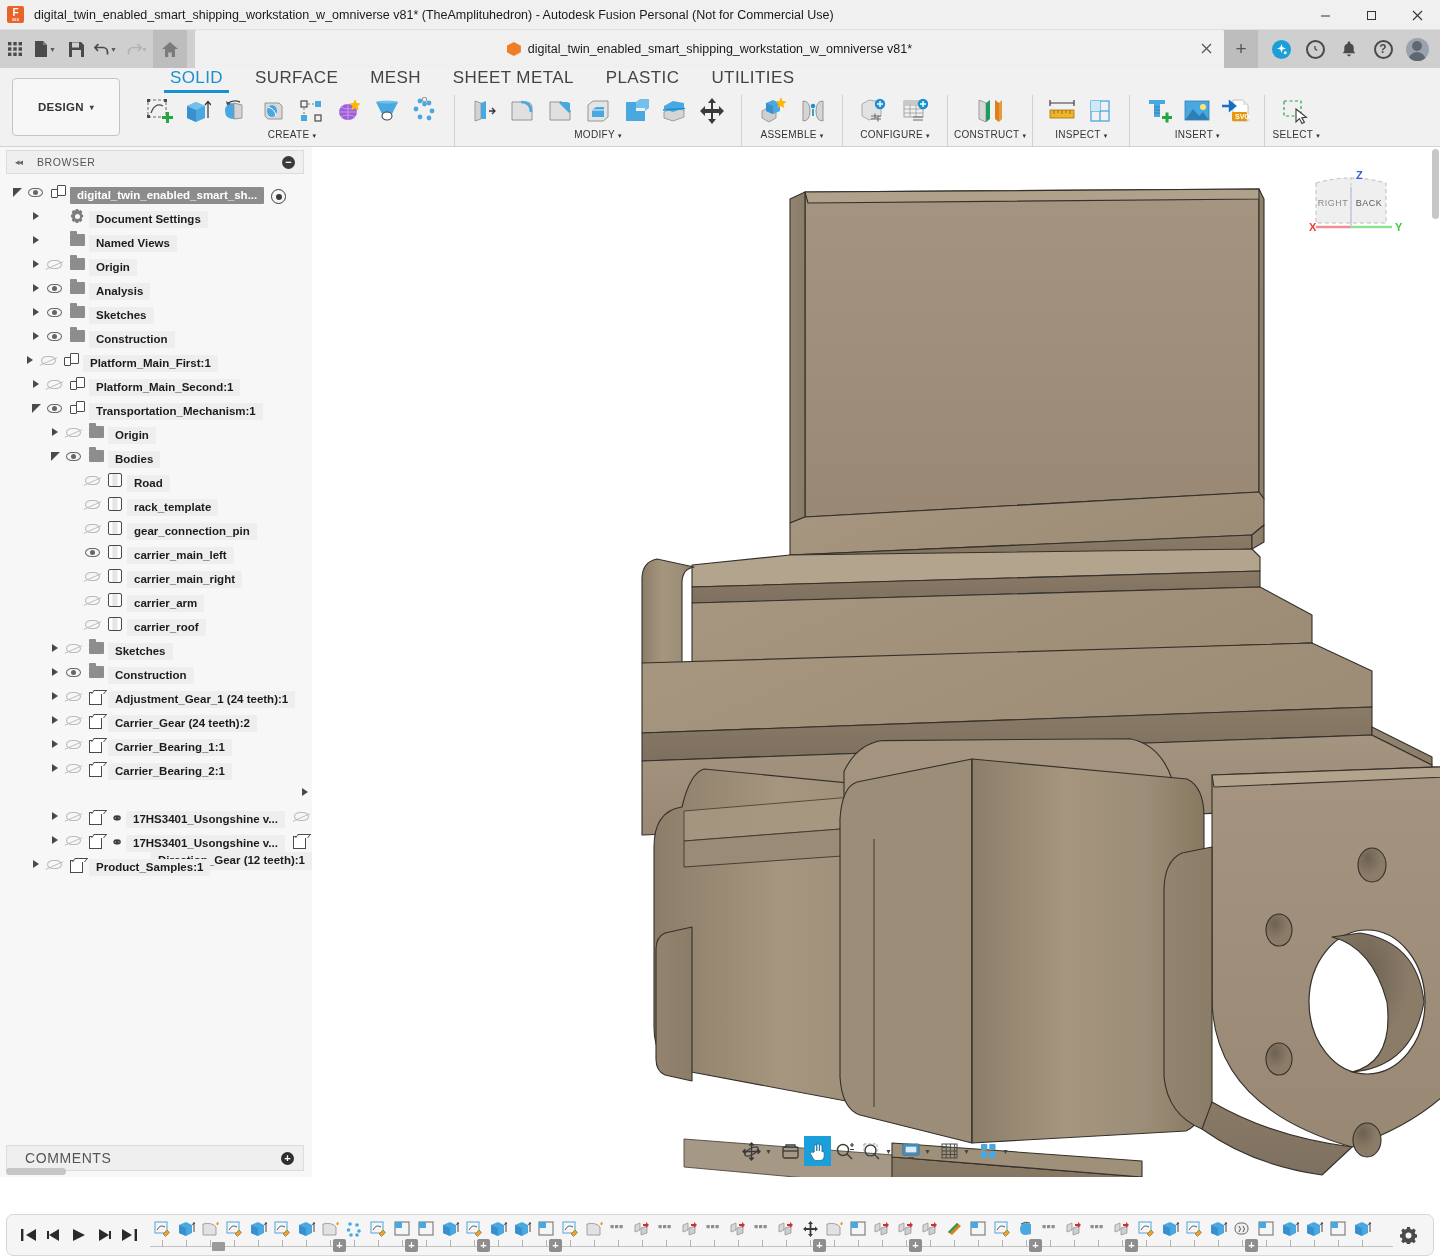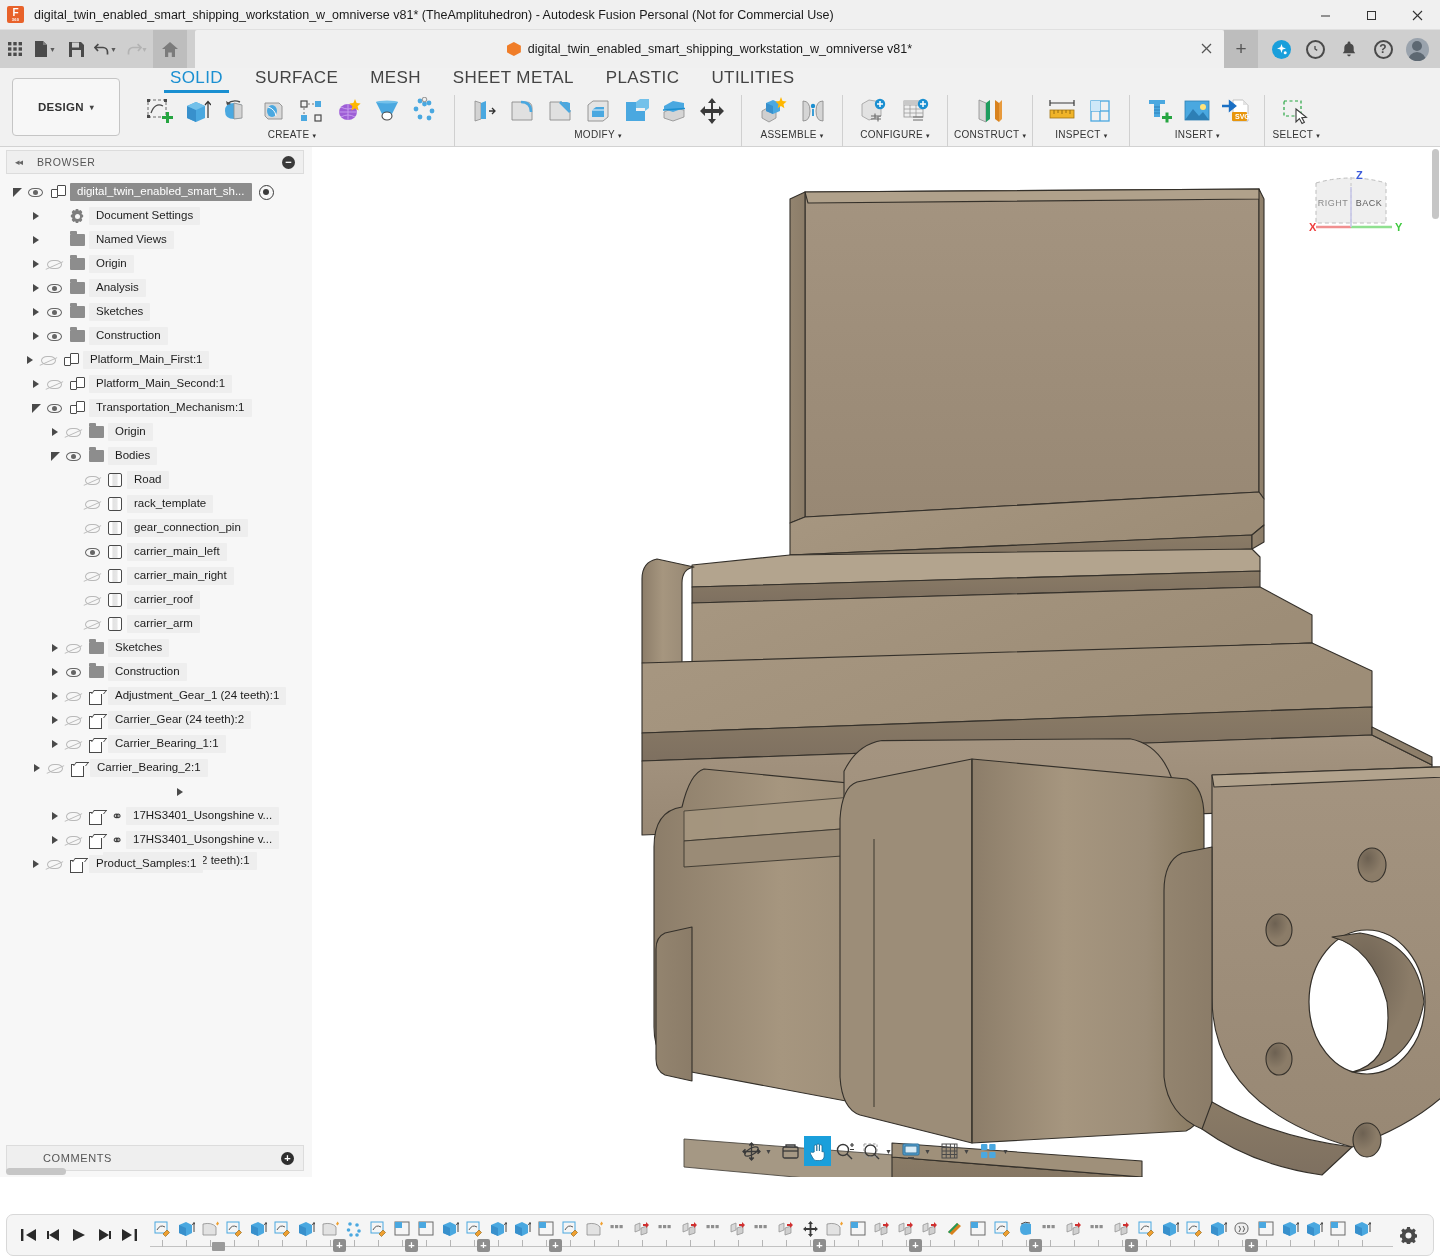--- a/index.html
+++ b/index.html
@@ -156,22 +156,22 @@
   .collapse-arrows {
     position: absolute; left: 8px; font-size: 9px; color: #666; letter-spacing: -1px;
   }
   .panel-head-btn {
     position: absolute; right: 8px; width: 13px; height: 13px; border-radius: 50%;
     background: #3a3a3a; color: #fff; font-size: 11px; line-height: 11px;
     display: flex; align-items: center; justify-content: center; font-weight: bold;
   }
   .tree { padding-top: 6px; overflow: hidden; flex: 1; }
   .trow {
-    height: 24px; display: flex; align-items: center;
-    font-size: 11.5px; color: #1c1c1c; position: relative;
+    height: 24px; display: flex; align-items: flex-end;
+    font-size: 11.5px; color: #1c1c1c; position: relative; font-weight: bold;
   }
   .t-arrow {
     width: 14px; height: 24px; display: flex; align-items: center; justify-content: center;
     flex: none; color: #555; font-size: 9px;
   }
   .t-arrow.closed::before {
     content: ''; border-left: 6px solid #4a4a4a;
     border-top: 4.5px solid transparent; border-bottom: 4.5px solid transparent;
   }
   .t-arrow.open::before {
@@ -253,21 +253,21 @@
     flex: none;
   }
   .dot-badge::after {
     content: ''; width: 6px; height: 6px; border-radius: 50%; background: #3a3a3a;
   }
   .comments-bar {
     height: 26px; margin: 0 8px 6px 6px;
     background: #efefef; border: 1px solid #dcdcdc;
     display: flex; align-items: center; position: relative;
   }
-  .comments-label { font-size: 11px; color: #555; letter-spacing: .6px; margin-left: 36px; }
+  .comments-label { font-size: 14px; color: #555; letter-spacing: .6px; margin-left: 18px; }
   .comments-add {
     position: absolute; right: 9px; width: 13px; height: 13px; border-radius: 50%;
     background: #2e2e2e; color: #fff; font-size: 11px;
     display: flex; align-items: center; justify-content: center; font-weight: bold;
   }
 
   
   .viewport { flex: 1; background: #ffffff; position: relative; overflow: hidden; }
   .viewcube { position: absolute; right: 36px; top: 18px; width: 106px; height: 76px; }
 
@@ -950,31 +950,31 @@
           <span class="t-label">carrier_main_right</span>
         </div>
         <div class="trow" style="padding-left: 67px;">
           <span class="t-arrow"></span>
           <span class="t-eye">
             <span class="eye-shape hidden"></span>
           </span>
           <span class="t-icon">
             <span class="ic-body"></span>
           </span>
-          <span class="t-label">carrier_roof</span>
+          <span class="t-label">carrier_arm</span>
         </div>
         <div class="trow" style="padding-left: 67px;">
           <span class="t-arrow"></span>
           <span class="t-eye">
             <span class="eye-shape hidden"></span>
           </span>
           <span class="t-icon">
             <span class="ic-body"></span>
           </span>
-          <span class="t-label">carrier_arm</span>
+          <span class="t-label">carrier_roof</span>
         </div>
         <div class="trow" style="padding-left: 48px;">
           <span class="t-arrow closed"></span>
           <span class="t-eye">
             <span class="eye-shape hidden"></span>
           </span>
           <span class="t-icon">
             <span class="ic-folder"></span>
           </span>
           <span class="t-label">Sketches</span>
@@ -1012,21 +1012,21 @@
         <div class="trow" style="padding-left: 48px;">
           <span class="t-arrow closed"></span>
           <span class="t-eye">
             <span class="eye-shape hidden"></span>
           </span>
           <span class="t-icon">
             <span class="ic-solid"></span>
           </span>
           <span class="t-label">Carrier_Bearing_1:1</span>
         </div>
-        <div class="trow" style="padding-left: 30px;">
+        <div class="trow" style="padding-left: 48px;">
           <span class="t-arrow closed"></span>
           <span class="t-eye">
             <span class="eye-shape hidden"></span>
           </span>
           <span class="t-icon">
             <span class="ic-solid"></span>
           </span>
           <span class="t-label">Carrier_Bearing_2:1</span>
         </div>
         <div class="trow" style="padding-left: 48px; flex-direction: column;">

